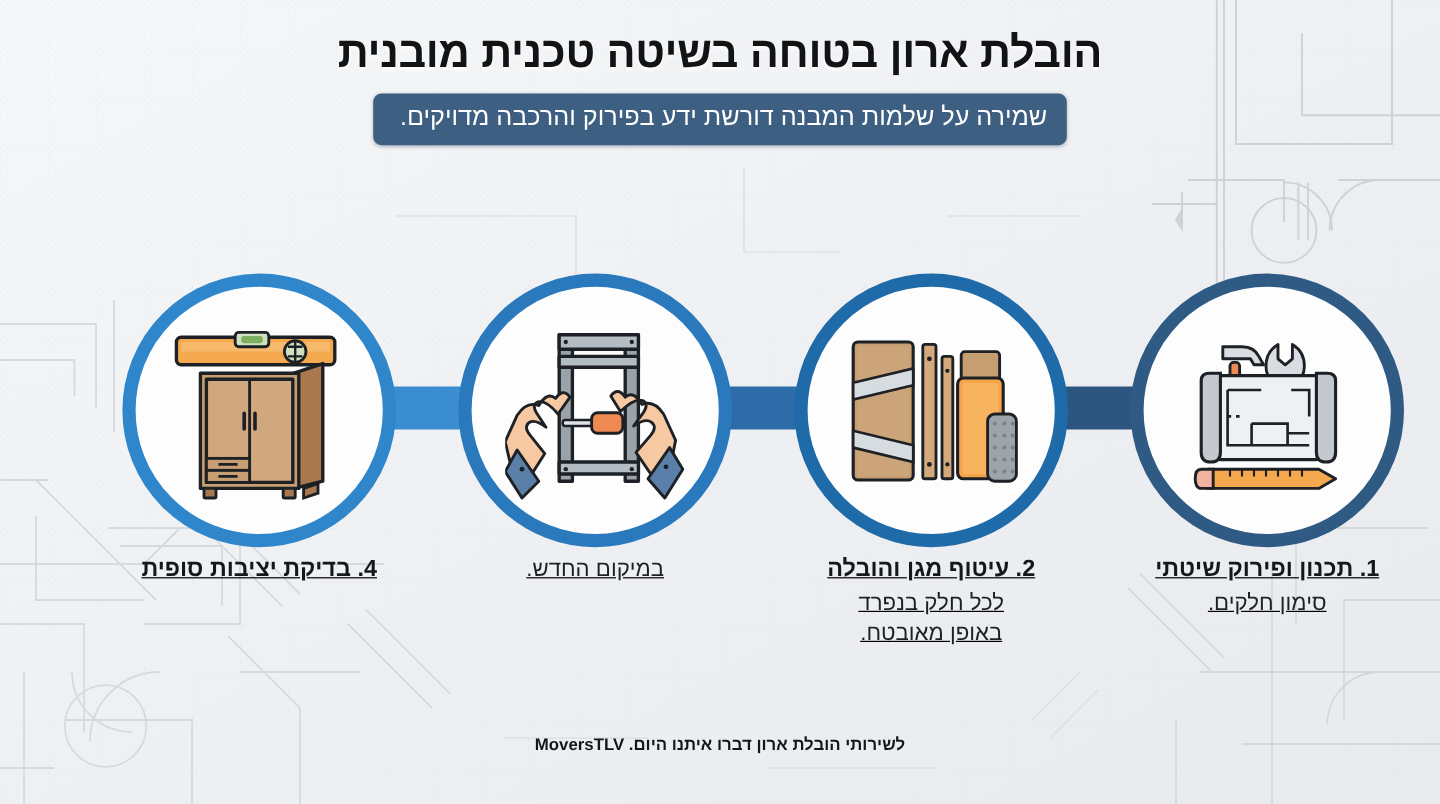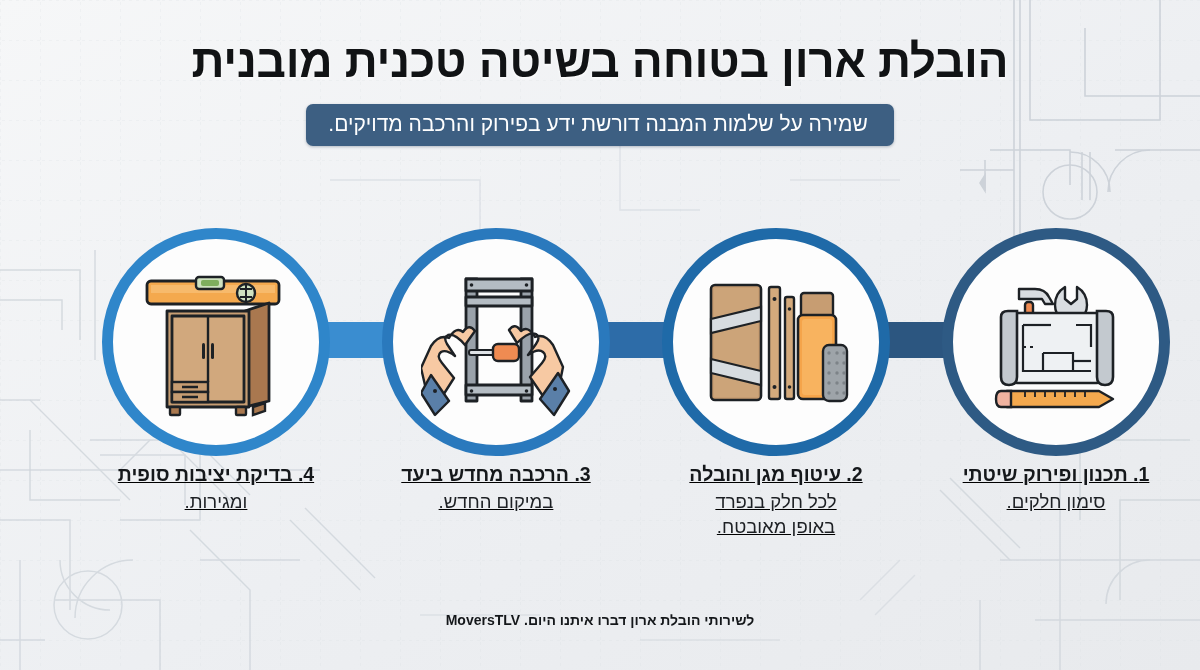--- a/index.html
+++ b/index.html
@@ -13,31 +13,31 @@
   #stage{
     position:absolute;inset:0;width:1200px;height:670px;
     background:linear-gradient(150deg,#f4f5f6 0%,#eceef1 45%,#e9ebee 100%);
     overflow:hidden;
   }
   #bg-blueprint{position:absolute;inset:0;width:1200px;height:670px;pointer-events:none;}
 
   
   #header{position:absolute;top:0;left:0;width:1200px;text-align:center;z-index:5;}
   #title{
-    margin:16px;padding-top:20px;
-    font-size:46px;font-weight:bold;color:#111315;
+    margin:4px;padding-top:20px;
+    font-size:36px;font-weight:bold;color:#111315;
     letter-spacing:-0.3px;line-height:1.12;
     text-shadow:0 2px 3px rgba(255,255,255,.85);
   }
   #subtitle-wrap{margin-top:14px;display:flex;justify-content:center;}
   #subtitle{
     display:inline-block;
     background:#3d5f82;color:#ffffff;
     font-size:21px;font-weight:500;
-    padding:7px 26px 9px 22px;border-radius:7px;
+    padding:7px 16px 9px 22px;border-radius:7px;
     box-shadow:0 1px 3px rgba(30,50,75,.30);
     line-height:1.25;
   }
 
   
   #flow{position:absolute;top:228px;left:0;width:1200px;height:232px;z-index:4;}
   .node{position:absolute;top:0;width:228px;height:228px;}
   .circle{
     position:absolute;inset:0;border-radius:50%;
     background:#fdfdfd;
@@ -359,27 +359,25 @@
       <p class="cap-body">סימון חלקים.</p>
     </div>
 
     <div class="cap" style="left:641px;">
       <p class="cap-title">2. עיטוף מגן והובלה</p>
       <p class="cap-body">לכל חלק בנפרד</p>
       <p class="cap-body">באופן מאובטח.</p>
     </div>
 
     <div class="cap" style="left:361px;">
-      <p class="cap-title">3. הרכבה מחדש ביעד</p>
       <p class="cap-body">במיקום החדש.</p>
     </div>
 
     <div class="cap" style="left:81px;">
       <p class="cap-title">4. בדיקת יציבות סופית</p>
-      <p class="cap-body">ומגירות.</p>
     </div>
   </div>
 
   <div id="footer">
     <span>לשירותי הובלת ארון דברו איתנו היום.</span>
     <span class="brand">MoversTLV</span>
   </div>
 
 </div>
 

